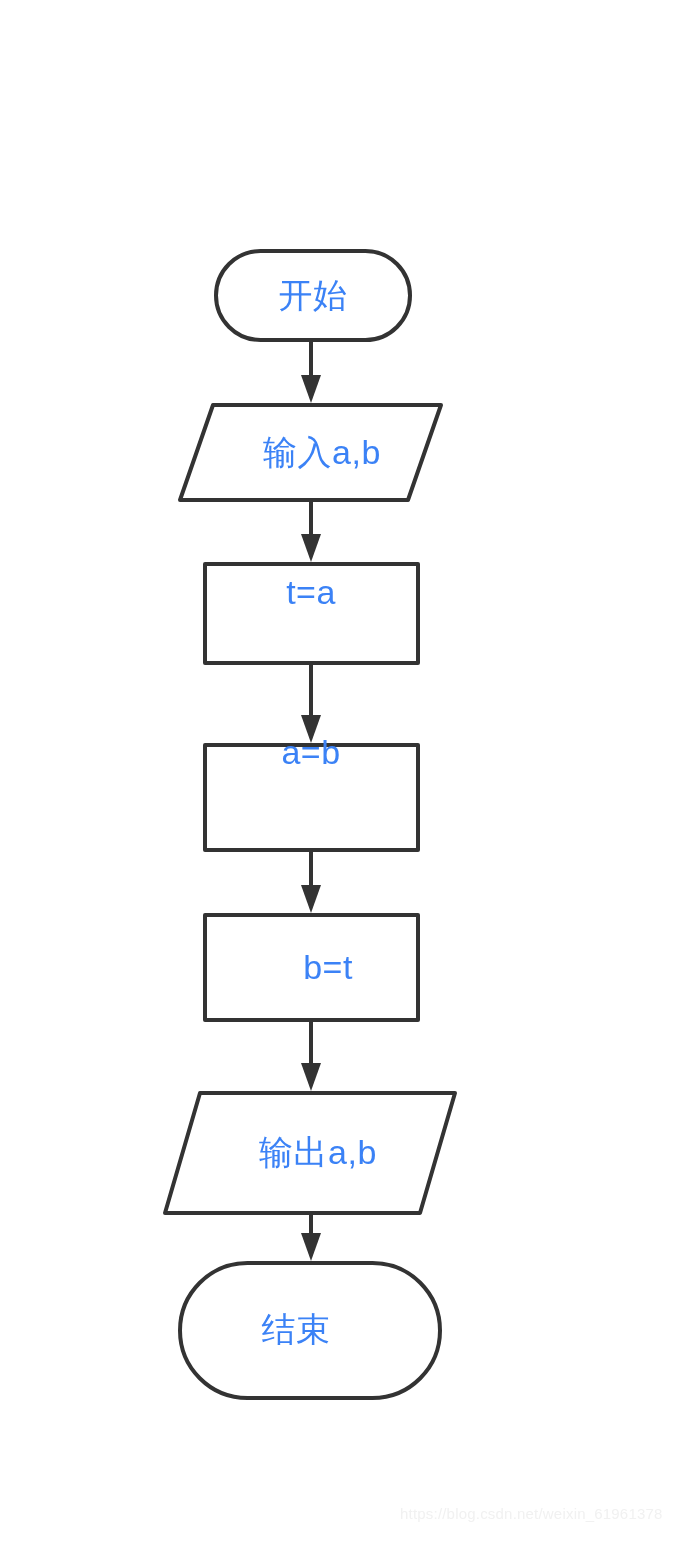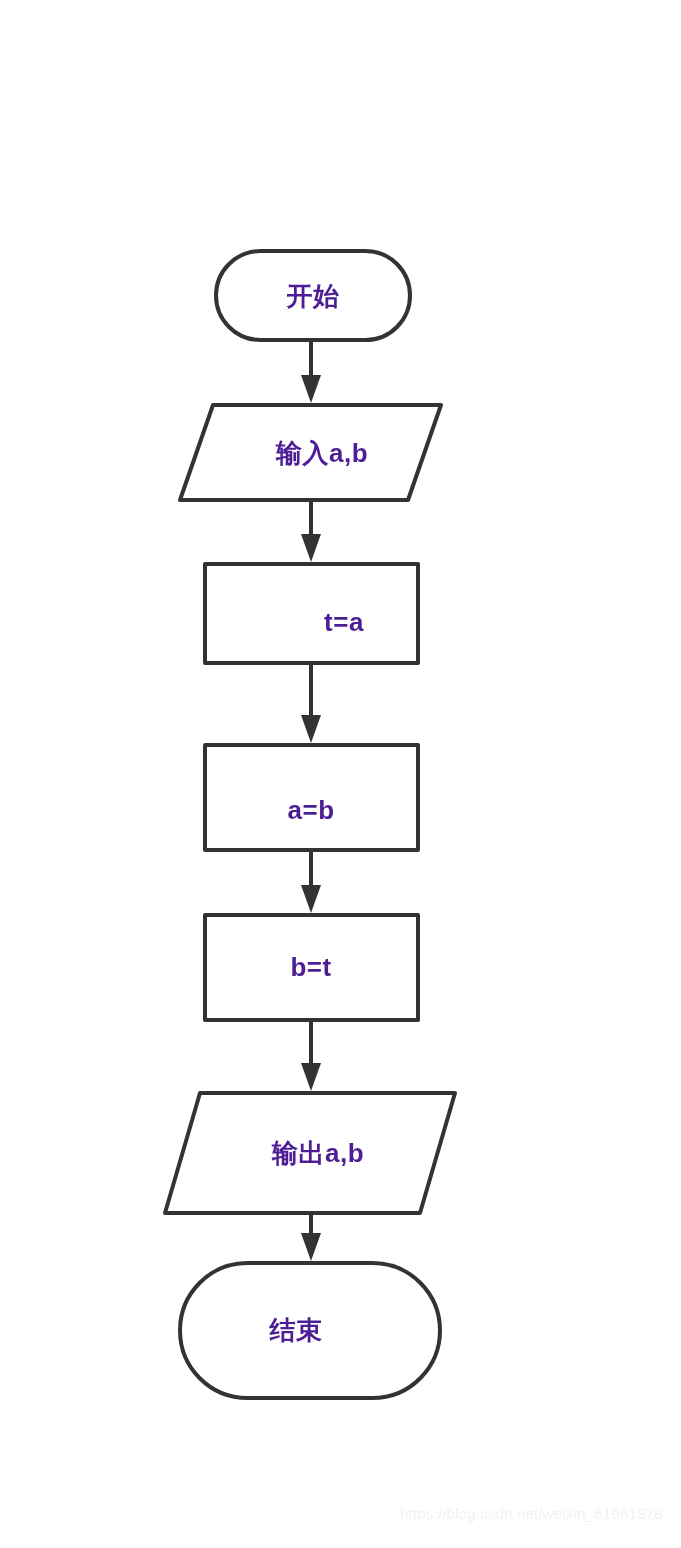--- a/index.html
+++ b/index.html
@@ -18,24 +18,24 @@
   #flow-canvas {
     position: absolute;
     left: 0;
     top: 0;
     width: 681px;
     height: 1548px;
   }
 
   .node-label {
     position: absolute;
-    color: #4c1d95;
-    font-size: 26px;
+    color: #3b82f6;
+    font-size: 34px;
     font-family: "Liberation Sans", "DejaVu Sans", sans-serif;
-    font-weight: 700;
+    font-weight: 400;
     letter-spacing: 0.5px;
     white-space: nowrap;
     transform: translate(-50%, -50%);
     pointer-events: none;
   }
 
   .watermark {
     position: absolute;
     left: 400px;
     top: 1505px;
@@ -89,20 +89,20 @@
       <rect x="205" y="745" width="213" height="105" fill="#ffffff" stroke="#333333" stroke-width="4" stroke-linejoin="round"></rect>
       <rect x="205" y="915" width="213" height="105" fill="#ffffff" stroke="#333333" stroke-width="4" stroke-linejoin="round"></rect>
       <polygon points="200,1093 455,1093 420,1213 165,1213" fill="#ffffff" stroke="#333333" stroke-width="4" stroke-linejoin="round"></polygon>
       <rect x="180" y="1263" width="260" height="135" rx="67.5" ry="67.5" fill="#ffffff" stroke="#333333" stroke-width="4" stroke-linejoin="round"></rect>
     </g>
 </svg>
 
 <div id="labels-layer">
     <div class="node-label" style="left: 313px; top: 296px;">开始</div>
     <div class="node-label" style="left: 322px; top: 453px;">输入a,b</div>
-    <div class="node-label" style="left: 311px; top: 622px; margin-left: 33px;">t=a</div>
-    <div class="node-label" style="left: 311px; top: 810px; text-align: right;">a=b</div>
-    <div class="node-label" style="left: 311px; top: 967px;">b=t</div>
+    <div class="node-label" style="left: 311px; top: 592px;">t=a</div>
+    <div class="node-label" style="left: 311px; top: 752px; text-align: right;">a=b</div>
+    <div class="node-label" style="left: 328px; top: 967px;">b=t</div>
     <div class="node-label" style="left: 318px; top: 1153px;">输出a,b</div>
     <div class="node-label" style="left: 296px; top: 1330px;">结束</div>
   </div>
 
 <div class="watermark">https://blog.csdn.net/weixin_61961378</div>
 
 </body></html>

